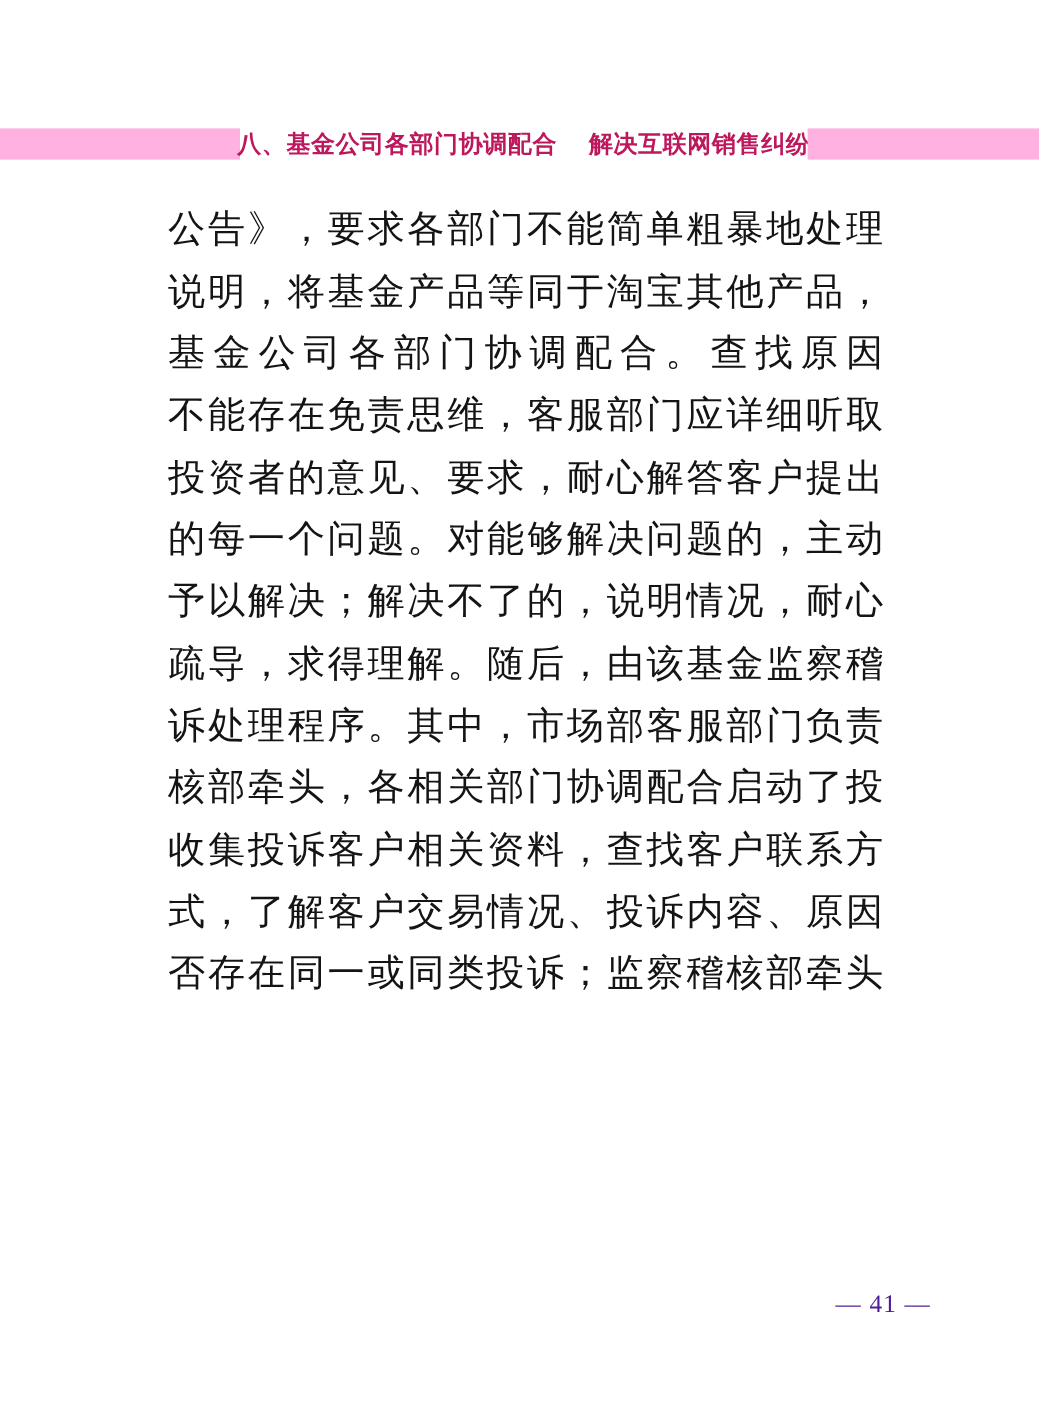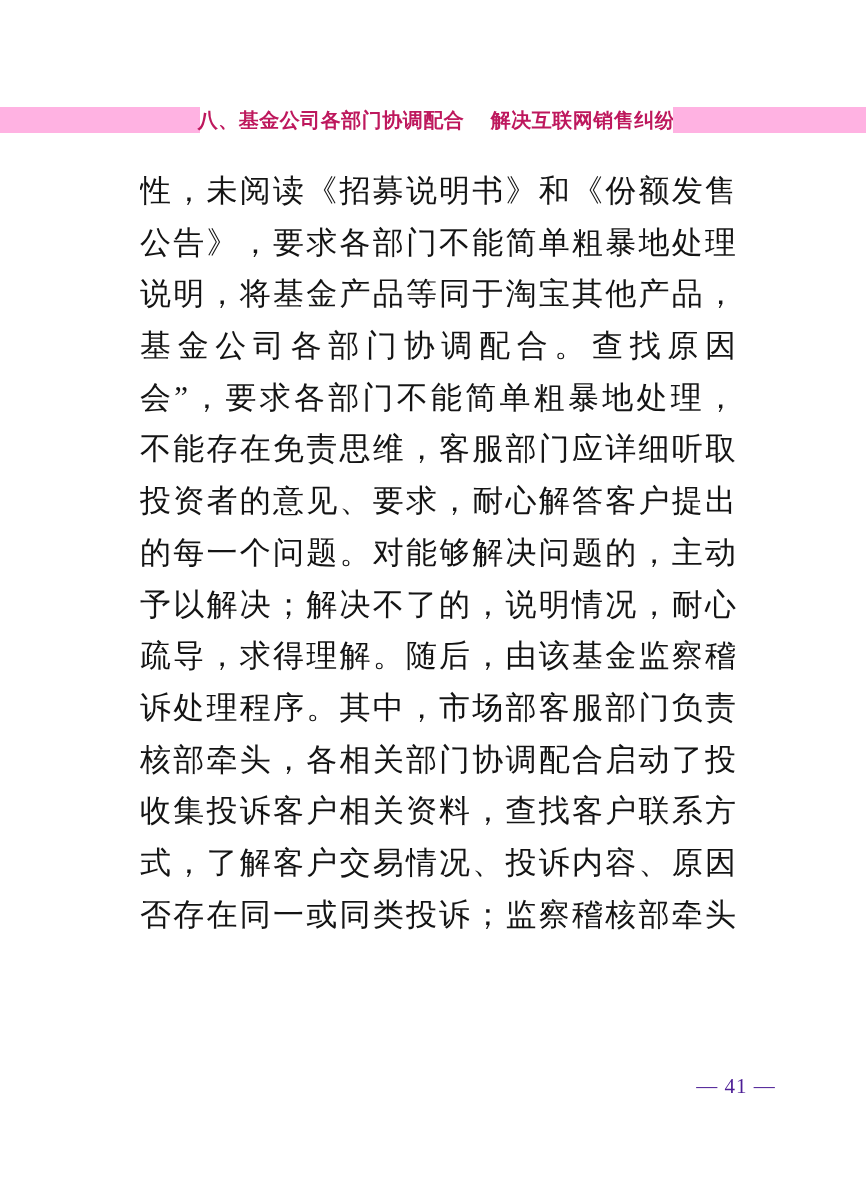--- a/index.html
+++ b/index.html
@@ -82,25 +82,23 @@
 
 <div class="page">
 
   <div class="header-band">
     <div class="band-bar left" style="background-color: rgb(255, 178, 226);"></div>
     <div class="header-title" style="color: #be185d;">八、基金公司各部门协调配合　 解决互联网销售纠纷</div>
     <div class="band-bar right" style="background-color: rgb(255, 178, 226);"></div>
   </div>
 
   <div class="body-text">
-    <div class="body-line">性，未阅读《招募说明书》和《份额发售</div>
     <div class="body-line">公告》，要求各部门不能简单粗暴地处理</div>
     <div class="body-line">说明，将基金产品等同于淘宝其他产品，</div>
     <div class="body-line">基金公司各部门协调配合。查找原因</div>
-    <div class="body-line">会”，要求各部门不能简单粗暴地处理，</div>
     <div class="body-line">不能存在免责思维，客服部门应详细听取</div>
     <div class="body-line">投资者的意见、要求，耐心解答客户提出</div>
     <div class="body-line">的每一个问题。对能够解决问题的，主动</div>
     <div class="body-line">予以解决；解决不了的，说明情况，耐心</div>
     <div class="body-line">疏导，求得理解。随后，由该基金监察稽</div>
     <div class="body-line">诉处理程序。其中，市场部客服部门负责</div>
     <div class="body-line">核部牵头，各相关部门协调配合启动了投</div>
     <div class="body-line">收集投诉客户相关资料，查找客户联系方</div>
     <div class="body-line">式，了解客户交易情况、投诉内容、原因</div>
     <div class="body-line">否存在同一或同类投诉；监察稽核部牵头</div>

